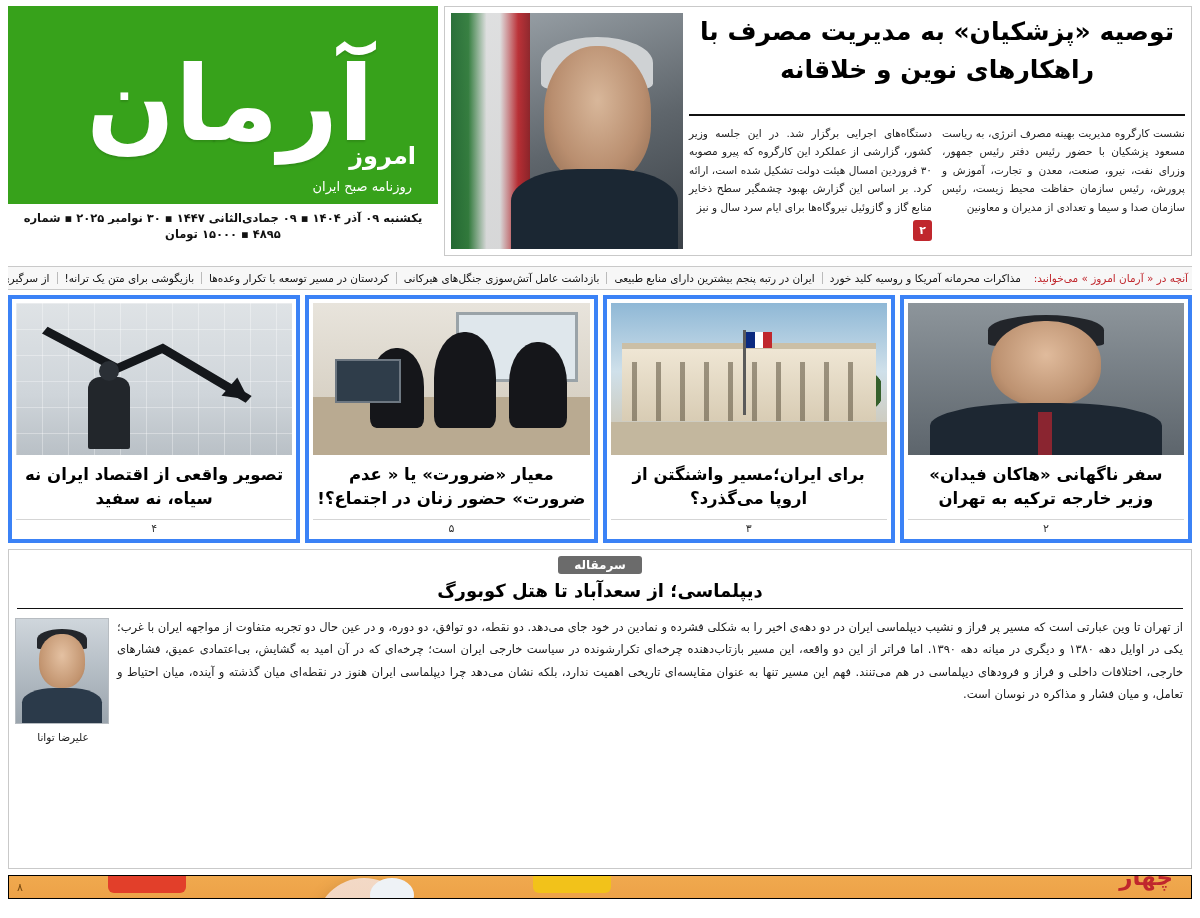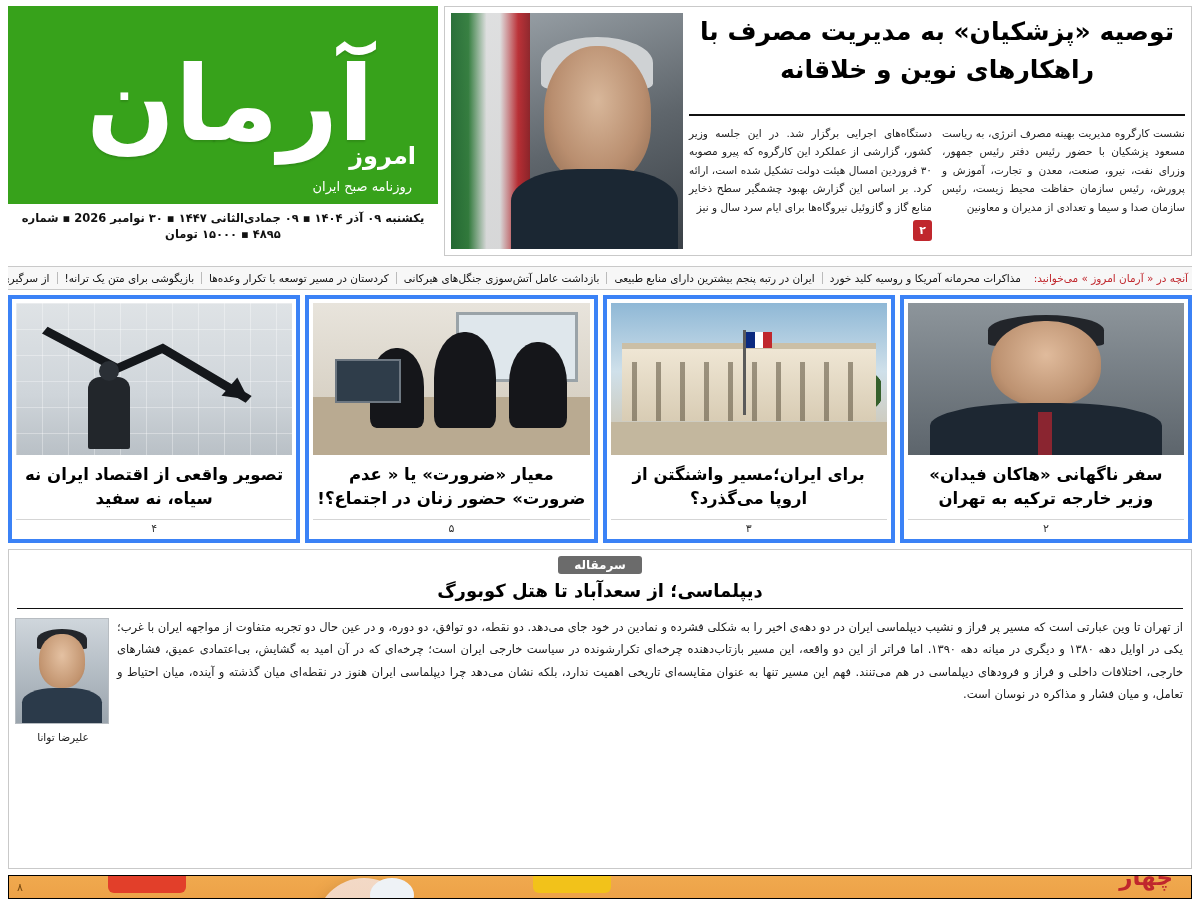--- a/index.html
+++ b/index.html
@@ -427,21 +427,21 @@
         <div class="body"></div>
       </div>
     </div>
 
     <div class="logo-block">
       <div class="logo-green">
         <div class="brand-main">آرمان</div>
         <div class="brand-sub">امروز</div>
         <div class="brand-tag">روزنامه صبح ایران</div>
       </div>
-      <div class="logo-meta">یکشنبه ۰۹ آذر ۱۴۰۴ ▪ ۰۹ جمادی‌الثانی ۱۴۴۷ ▪ ۳۰ نوامبر 2026 ▪ شماره ۴۸۹۵ ▪ ۱۵۰۰۰ تومان</div>
+      <div class="logo-meta">یکشنبه ۰۹ آذر ۱۴۰۴ ▪ ۰۹ جمادی‌الثانی ۱۴۴۷ ▪ ۳۰ نوامبر ۲۰۲۵ ▪ شماره ۴۸۹۵ ▪ ۱۵۰۰۰ تومان</div>
     </div>
 
   </div>
 
   <div class="ticker">
     <div class="tick-label">آنچه در « آرمان امروز » می‌خوانید:</div>
     <div class="tick-items">
       <div class="tick-item">مذاکرات محرمانه آمریکا و روسیه کلید خورد</div>
       <div class="tick-item">ایران در رتبه پنجم بیشترین دارای منابع طبیعی</div>
       <div class="tick-item">بازداشت عامل آتش‌سوزی جنگل‌های هیرکانی</div>

